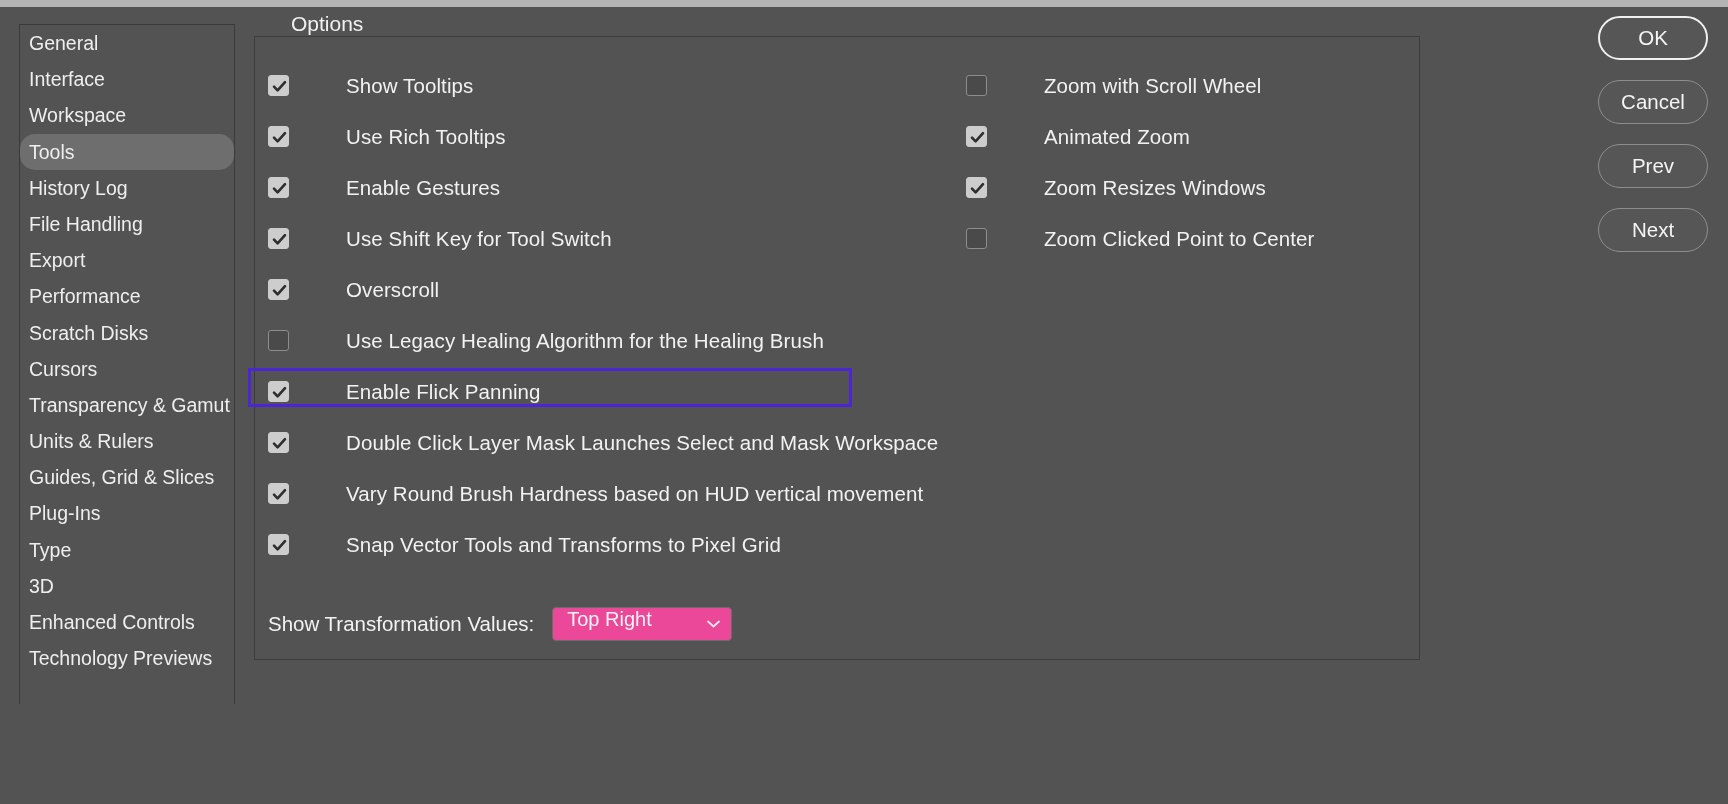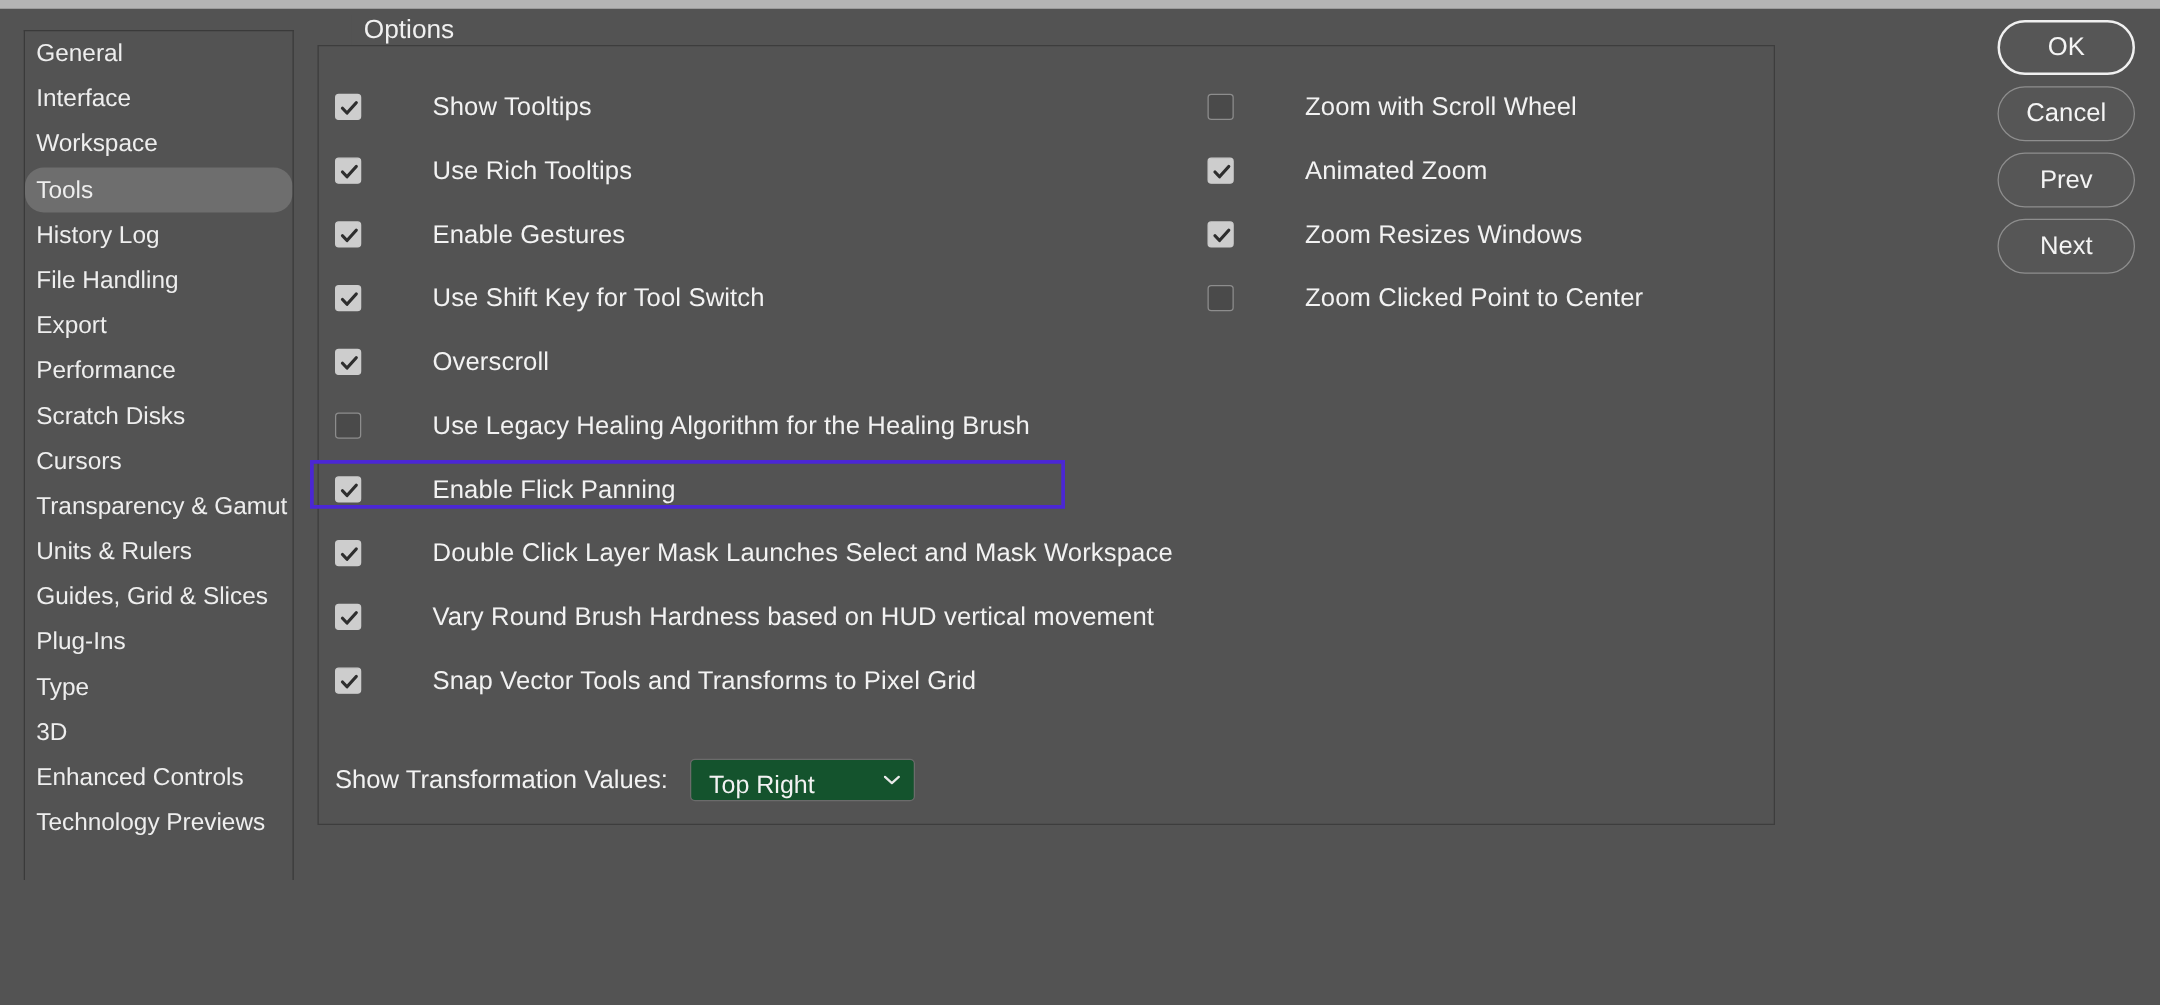--- a/index.html
+++ b/index.html
@@ -136,26 +136,26 @@
   .transform-label {
     font-size: 20.5px;
     color: #f2f2f2;
     margin-right: 18px;
     white-space: nowrap;
   }
   .select-wrap {
     position: relative;
     width: 180px;
     height: 34px;
-    background: #14532d;
+    background: #ec4899;
     border: 1px solid #6b6b6b;
     border-radius: 4px;
     box-sizing: border-box;
     display: flex;
-    align-items: flex-end;
+    align-items: flex-start;
   }
   .select-value {
     font-size: 20px;
     color: #f2f2f2;
     padding-left: 14px;
     white-space: nowrap;
   }
   .select-chevron {
     position: absolute;
     right: 11px;
@@ -165,21 +165,21 @@
     height: 8px;
   }
   
   .btn-col {
     position: absolute;
     right: 20px;
     top: 16px;
     width: 110px;
     display: flex;
     flex-direction: column;
-    gap: 9px;
+    gap: 20px;
   }
   .btn {
     height: 44px;
     border-radius: 22px;
     border: 1.5px solid #8e8e8e;
     background: #565656;
     color: #f4f4f4;
     font-size: 20.5px;
     display: flex;
     align-items: center;

